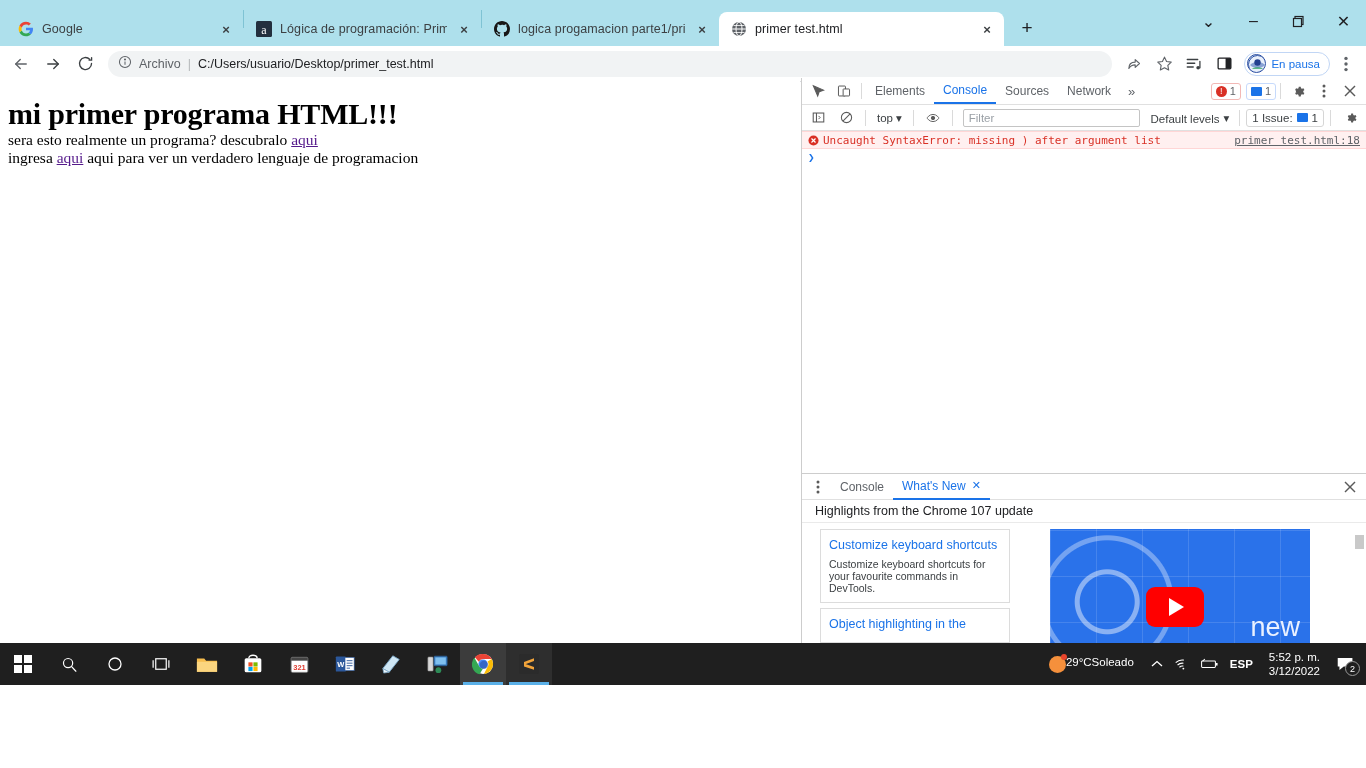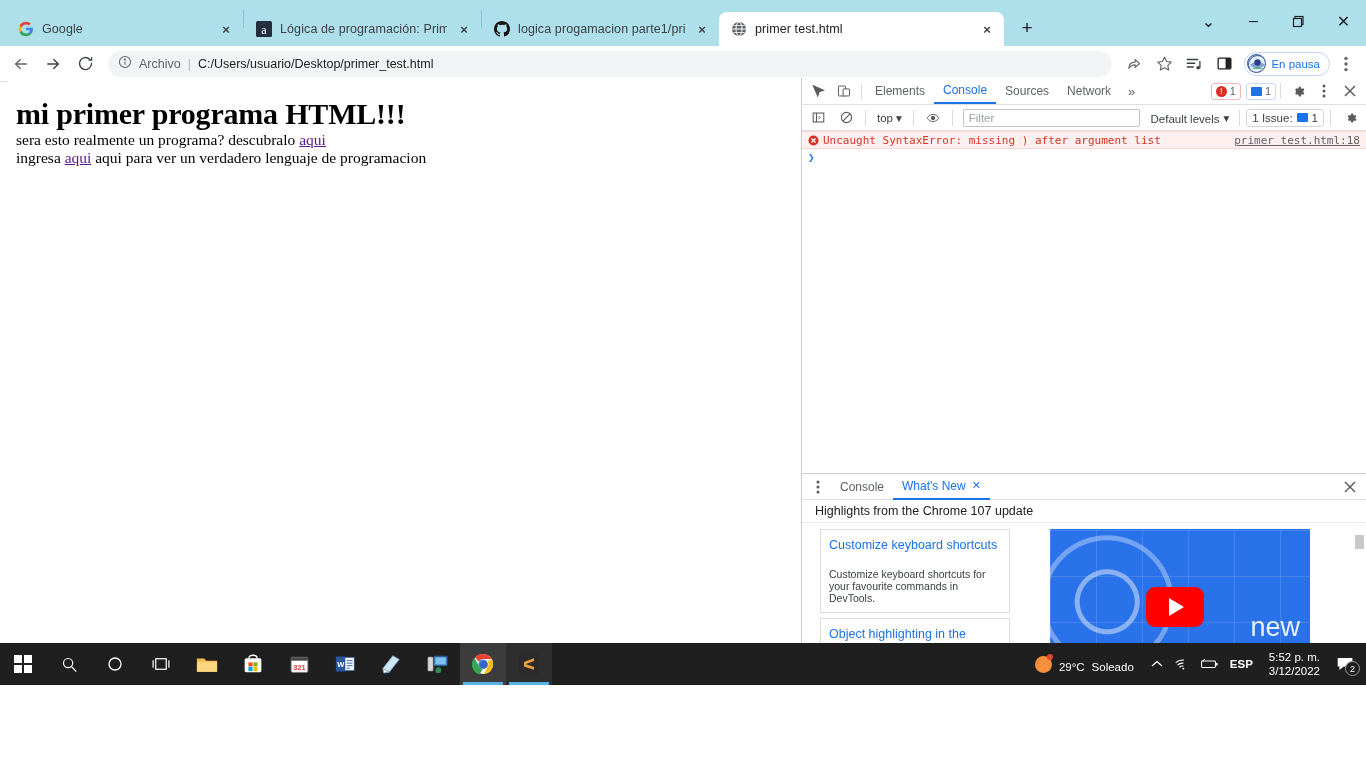--- a/index.html
+++ b/index.html
@@ -127,21 +127,21 @@
   #profilepill .avatar {
     width: 19px; height: 19px; border-radius: 50%;
     background: radial-gradient(circle at 35% 35%, #ffffff 0%, #cfe3f7 35%, #2b4ea2 80%);
     border: 1px solid #2b4ea2;
     overflow: hidden; position: relative;
   }
 
   
   #viewport {
     position: absolute;
-    left: 8px; top: 78px;
+    left: 0; top: 78px;
     width: 800px; height: 565px;
     background: #fff;
     overflow: hidden;
   }
   #pagebody {
     font-family: "Liberation Serif", "DejaVu Serif", serif;
     padding: 8px;
   }
   #pagebody h1 {
     font-size: 30px;
@@ -281,21 +281,21 @@
   #wn-cards { width: 190px; }
   .wn-card {
     border: 1px solid #dcdcdc;
     padding: 6px 8px 8px 8px;
     margin-bottom: 5px;
   }
   .wn-card .wn-h {
     color: #1a73e8; font-size: 12.5px; line-height: 19px;
   }
   .wn-card .wn-b {
-    color: #3c4043; font-size: 10.5px; line-height: 12px; margin-top: 13px;
+    color: #3c4043; font-size: 10.5px; line-height: 12px; margin-top: 3px;
   }
   #wn-video {
     width: 260px; height: 140px;
     background:
       radial-gradient(circle at 22% 52%, rgba(255,255,255,.00) 61px, rgba(255,255,255,.35) 62px, rgba(255,255,255,.35) 66px, rgba(255,255,255,0) 67px),
       radial-gradient(circle at 22% 52%, rgba(255,255,255,.00) 27px, rgba(255,255,255,.45) 28px, rgba(255,255,255,.45) 32px, rgba(255,255,255,0) 33px),
       repeating-linear-gradient(90deg, rgba(255,255,255,.13) 0 1px, rgba(255,255,255,0) 1px 46px),
       repeating-linear-gradient(0deg, rgba(255,255,255,.13) 0 1px, rgba(255,255,255,0) 1px 46px),
       #2a72ea;
     position: relative;
@@ -339,21 +339,21 @@
     content: ""; position: absolute; bottom: 0; left: 3px; right: 3px; height: 3px;
     background: #5ab0e8;
   }
   .tb-item.active { background: rgba(255,255,255,.13); }
   #tb-right {
     margin-left: auto;
     display: flex; align-items: center; gap: 0;
     height: 42px; padding-right: 4px;
     color: #fff; font-size: 11.5px;
   }
-  #weather { display: flex; align-items: flex-end; gap: 7px; padding: 0 10px 0 6px; }
+  #weather { display: flex; align-items: flex-start; padding: 0 10px 0 6px; }
   #weather .sun { width: 17px; height: 17px; border-radius: 50%; background:#f5903c; position: relative;}
   #weather .sun::after{content:"";position:absolute;right:-1px;top:-2px;width:6px;height:6px;border-radius:50%;background:#e8452c;}
   .tray-ic { width: 26px; height: 42px; display:flex;align-items:center;justify-content:center; }
   #lang { padding: 0 8px; font-size: 11.5px; font-weight: bold; }
   #clock { text-align: center; line-height: 14px; padding: 0 8px; font-size: 11.5px; }
   #notif { width: 34px; height: 42px; display:flex;align-items:center;justify-content:center; position: relative;}
   #notif .cnt {
     position: absolute; right: 2px; bottom: 9px;
     width: 15px; height: 15px; border-radius: 50%;
     border: 1px solid #9a9a9a; color: #fff; font-size: 9px;

